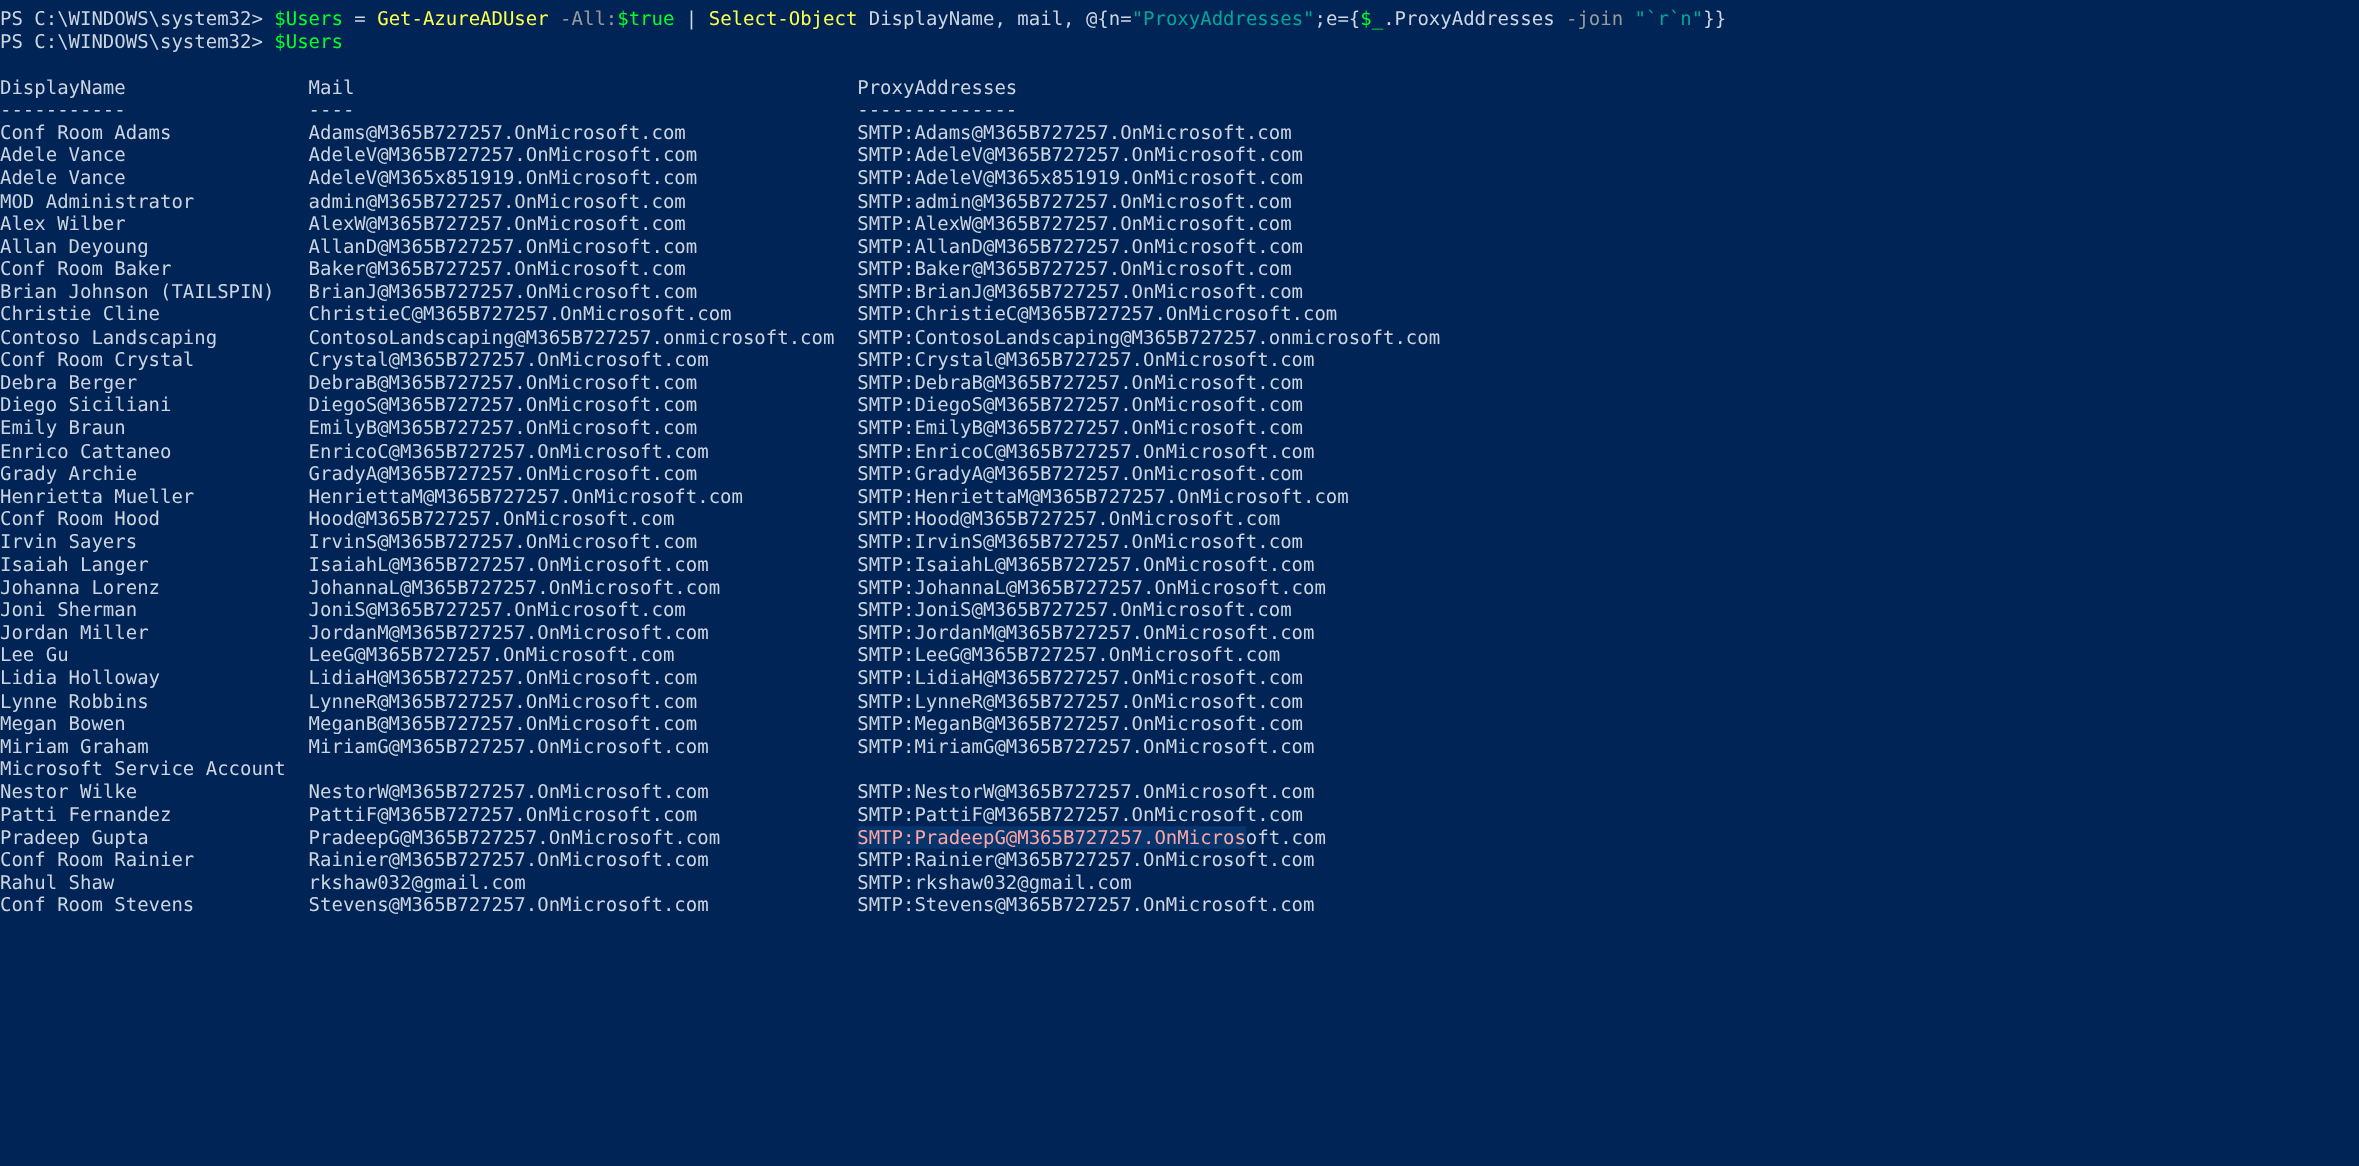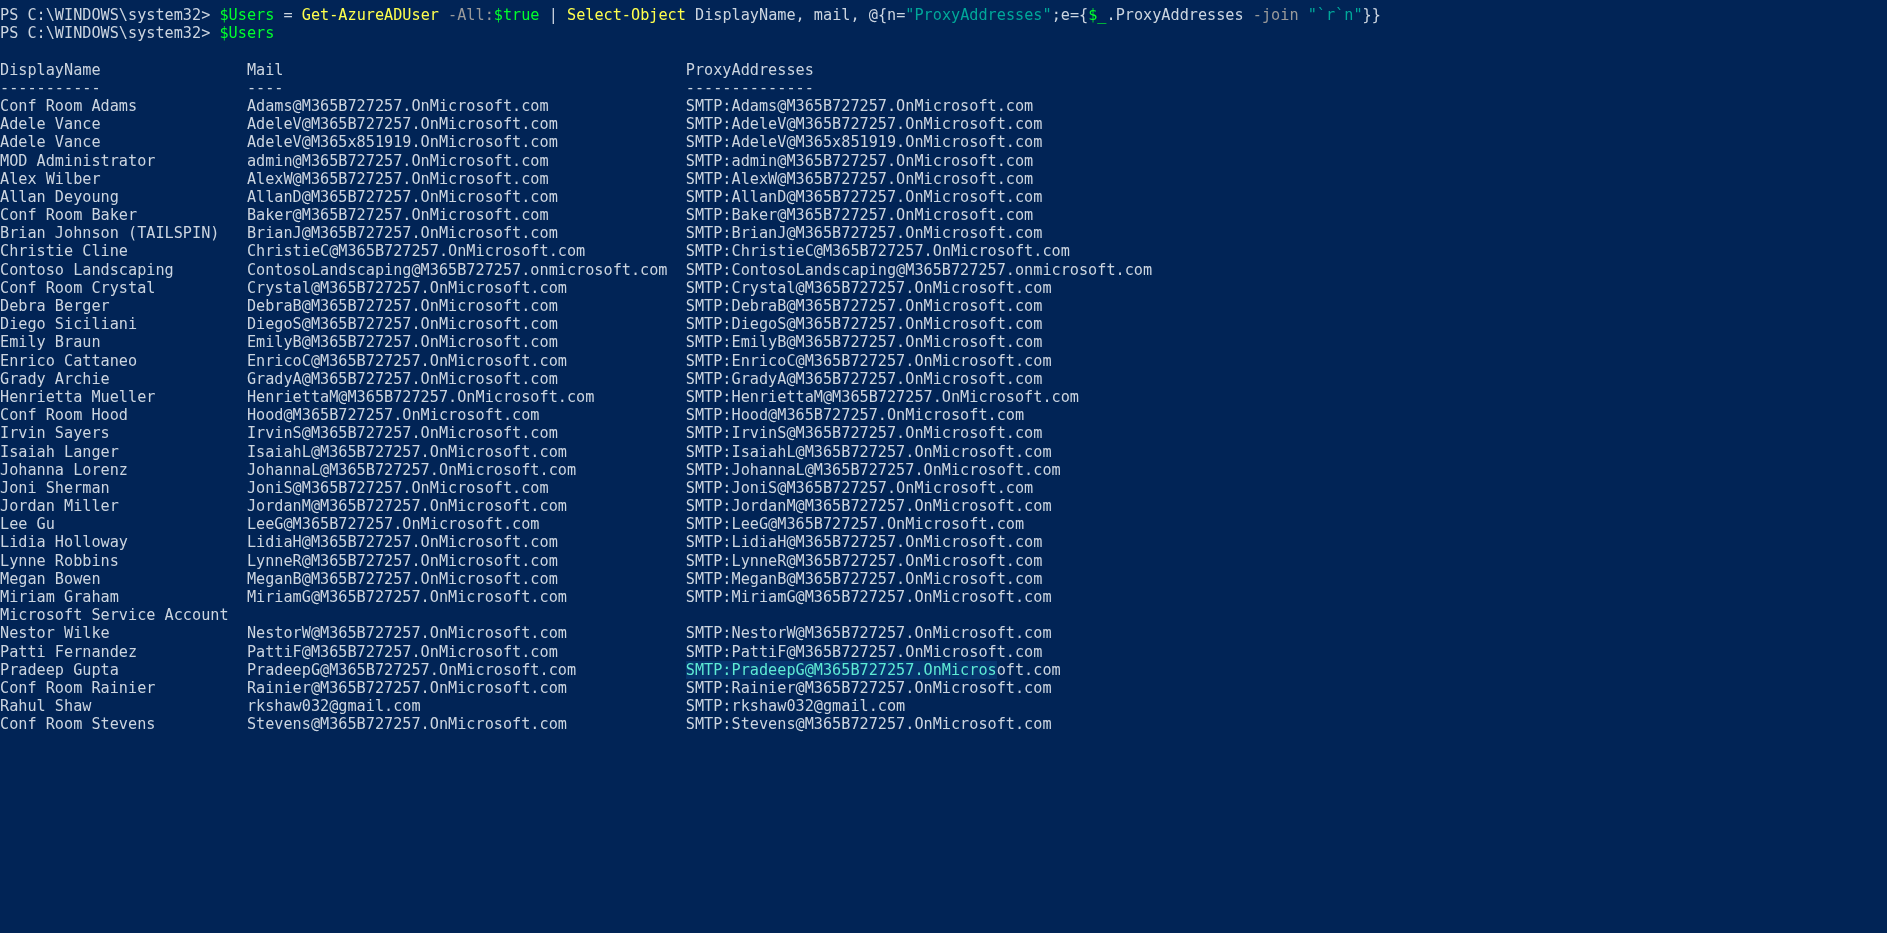--- a/index.html
+++ b/index.html
@@ -40,19 +40,19 @@
   .tok-pipe     { color: #ccd5e0; }
   .tok-string   { color: #00a89a; }
   .tok-plain    { color: #ccd5e0; }
 
   .header-text  { color: #ccd5e0; text-align: center; }
   .dashes       { color: #ccd5e0; }
   .cell         { color: #ccd5e0; }
 
   .sel {
     background: #06356e;
-    color: #5eead4;
+    color: #fca5a5;
   }
 </style>
 </head>
 <body>
 
 <div id="console"><div class="line"><span class="tok-prompt">PS C:\WINDOWS\system32&gt; </span><span class="tok-var">$Users</span><span class="tok-op"> = </span><span class="tok-cmdlet">Get-AzureADUser</span><span class="tok-plain"> </span><span class="tok-param">-All:</span><span class="tok-var">$true</span><span class="tok-plain"> </span><span class="tok-pipe">|</span><span class="tok-plain"> </span><span class="tok-cmdlet">Select-Object</span><span class="tok-plain"> DisplayName, mail, @{n=</span><span class="tok-string">"ProxyAddresses"</span><span class="tok-plain">;e={</span><span class="tok-var">$_</span><span class="tok-plain">.ProxyAddresses </span><span class="tok-param">-join</span><span class="tok-plain"> </span><span class="tok-string">"`r`n"</span><span class="tok-plain">}}</span></div><div class="line"><span class="tok-prompt">PS C:\WINDOWS\system32&gt; </span><span class="tok-var">$Users</span></div><div class="line">&nbsp;</div><div class="line"><span class="header-text">DisplayName                </span><span class="header-text">Mail                                            </span><span class="header-text">ProxyAddresses                                              </span></div><div class="line"><span class="dashes">-----------                </span><span class="dashes">----                                            </span><span class="dashes">--------------                                              </span></div><div class="line"><span class="cell">Conf Room Adams            </span><span class="cell">Adams@M365B727257.OnMicrosoft.com               </span><span class="cell">SMTP:Adams@M365B727257.OnMicrosoft.com</span></div><div class="line"><span class="cell">Adele Vance                </span><span class="cell">AdeleV@M365B727257.OnMicrosoft.com              </span><span class="cell">SMTP:AdeleV@M365B727257.OnMicrosoft.com</span></div><div class="line"><span class="cell">Adele Vance                </span><span class="cell">AdeleV@M365x851919.OnMicrosoft.com              </span><span class="cell">SMTP:AdeleV@M365x851919.OnMicrosoft.com</span></div><div class="line"><span class="cell">MOD Administrator          </span><span class="cell">admin@M365B727257.OnMicrosoft.com               </span><span class="cell">SMTP:admin@M365B727257.OnMicrosoft.com</span></div><div class="line"><span class="cell">Alex Wilber                </span><span class="cell">AlexW@M365B727257.OnMicrosoft.com               </span><span class="cell">SMTP:AlexW@M365B727257.OnMicrosoft.com</span></div><div class="line"><span class="cell">Allan Deyoung              </span><span class="cell">AllanD@M365B727257.OnMicrosoft.com              </span><span class="cell">SMTP:AllanD@M365B727257.OnMicrosoft.com</span></div><div class="line"><span class="cell">Conf Room Baker            </span><span class="cell">Baker@M365B727257.OnMicrosoft.com               </span><span class="cell">SMTP:Baker@M365B727257.OnMicrosoft.com</span></div><div class="line"><span class="cell">Brian Johnson (TAILSPIN)   </span><span class="cell">BrianJ@M365B727257.OnMicrosoft.com              </span><span class="cell">SMTP:BrianJ@M365B727257.OnMicrosoft.com</span></div><div class="line"><span class="cell">Christie Cline             </span><span class="cell">ChristieC@M365B727257.OnMicrosoft.com           </span><span class="cell">SMTP:ChristieC@M365B727257.OnMicrosoft.com</span></div><div class="line"><span class="cell">Contoso Landscaping        </span><span class="cell">ContosoLandscaping@M365B727257.onmicrosoft.com  </span><span class="cell">SMTP:ContosoLandscaping@M365B727257.onmicrosoft.com</span></div><div class="line"><span class="cell">Conf Room Crystal          </span><span class="cell">Crystal@M365B727257.OnMicrosoft.com             </span><span class="cell">SMTP:Crystal@M365B727257.OnMicrosoft.com</span></div><div class="line"><span class="cell">Debra Berger               </span><span class="cell">DebraB@M365B727257.OnMicrosoft.com              </span><span class="cell">SMTP:DebraB@M365B727257.OnMicrosoft.com</span></div><div class="line"><span class="cell">Diego Siciliani            </span><span class="cell">DiegoS@M365B727257.OnMicrosoft.com              </span><span class="cell">SMTP:DiegoS@M365B727257.OnMicrosoft.com</span></div><div class="line"><span class="cell">Emily Braun                </span><span class="cell">EmilyB@M365B727257.OnMicrosoft.com              </span><span class="cell">SMTP:EmilyB@M365B727257.OnMicrosoft.com</span></div><div class="line"><span class="cell">Enrico Cattaneo            </span><span class="cell">EnricoC@M365B727257.OnMicrosoft.com             </span><span class="cell">SMTP:EnricoC@M365B727257.OnMicrosoft.com</span></div><div class="line"><span class="cell">Grady Archie               </span><span class="cell">GradyA@M365B727257.OnMicrosoft.com              </span><span class="cell">SMTP:GradyA@M365B727257.OnMicrosoft.com</span></div><div class="line"><span class="cell">Henrietta Mueller          </span><span class="cell">HenriettaM@M365B727257.OnMicrosoft.com          </span><span class="cell">SMTP:HenriettaM@M365B727257.OnMicrosoft.com</span></div><div class="line"><span class="cell">Conf Room Hood             </span><span class="cell">Hood@M365B727257.OnMicrosoft.com                </span><span class="cell">SMTP:Hood@M365B727257.OnMicrosoft.com</span></div><div class="line"><span class="cell">Irvin Sayers               </span><span class="cell">IrvinS@M365B727257.OnMicrosoft.com              </span><span class="cell">SMTP:IrvinS@M365B727257.OnMicrosoft.com</span></div><div class="line"><span class="cell">Isaiah Langer              </span><span class="cell">IsaiahL@M365B727257.OnMicrosoft.com             </span><span class="cell">SMTP:IsaiahL@M365B727257.OnMicrosoft.com</span></div><div class="line"><span class="cell">Johanna Lorenz             </span><span class="cell">JohannaL@M365B727257.OnMicrosoft.com            </span><span class="cell">SMTP:JohannaL@M365B727257.OnMicrosoft.com</span></div><div class="line"><span class="cell">Joni Sherman               </span><span class="cell">JoniS@M365B727257.OnMicrosoft.com               </span><span class="cell">SMTP:JoniS@M365B727257.OnMicrosoft.com</span></div><div class="line"><span class="cell">Jordan Miller              </span><span class="cell">JordanM@M365B727257.OnMicrosoft.com             </span><span class="cell">SMTP:JordanM@M365B727257.OnMicrosoft.com</span></div><div class="line"><span class="cell">Lee Gu                     </span><span class="cell">LeeG@M365B727257.OnMicrosoft.com                </span><span class="cell">SMTP:LeeG@M365B727257.OnMicrosoft.com</span></div><div class="line"><span class="cell">Lidia Holloway             </span><span class="cell">LidiaH@M365B727257.OnMicrosoft.com              </span><span class="cell">SMTP:LidiaH@M365B727257.OnMicrosoft.com</span></div><div class="line"><span class="cell">Lynne Robbins              </span><span class="cell">LynneR@M365B727257.OnMicrosoft.com              </span><span class="cell">SMTP:LynneR@M365B727257.OnMicrosoft.com</span></div><div class="line"><span class="cell">Megan Bowen                </span><span class="cell">MeganB@M365B727257.OnMicrosoft.com              </span><span class="cell">SMTP:MeganB@M365B727257.OnMicrosoft.com</span></div><div class="line"><span class="cell">Miriam Graham              </span><span class="cell">MiriamG@M365B727257.OnMicrosoft.com             </span><span class="cell">SMTP:MiriamG@M365B727257.OnMicrosoft.com</span></div><div class="line"><span class="cell">Microsoft Service Account  </span><span class="cell">                                                </span><span class="cell"></span></div><div class="line"><span class="cell">Nestor Wilke               </span><span class="cell">NestorW@M365B727257.OnMicrosoft.com             </span><span class="cell">SMTP:NestorW@M365B727257.OnMicrosoft.com</span></div><div class="line"><span class="cell">Patti Fernandez            </span><span class="cell">PattiF@M365B727257.OnMicrosoft.com              </span><span class="cell">SMTP:PattiF@M365B727257.OnMicrosoft.com</span></div><div class="line"><span class="cell">Pradeep Gupta              </span><span class="cell">PradeepG@M365B727257.OnMicrosoft.com            </span><span class="cell sel">SMTP:PradeepG@M365B727257.OnMicros</span><span class="cell">oft.com</span></div><div class="line"><span class="cell">Conf Room Rainier          </span><span class="cell">Rainier@M365B727257.OnMicrosoft.com             </span><span class="cell">SMTP:Rainier@M365B727257.OnMicrosoft.com</span></div><div class="line"><span class="cell">Rahul Shaw                 </span><span class="cell">rkshaw032@gmail.com                             </span><span class="cell">SMTP:rkshaw032@gmail.com</span></div><div class="line"><span class="cell">Conf Room Stevens          </span><span class="cell">Stevens@M365B727257.OnMicrosoft.com             </span><span class="cell">SMTP:Stevens@M365B727257.OnMicrosoft.com</span></div></div>
 
 </body></html>

